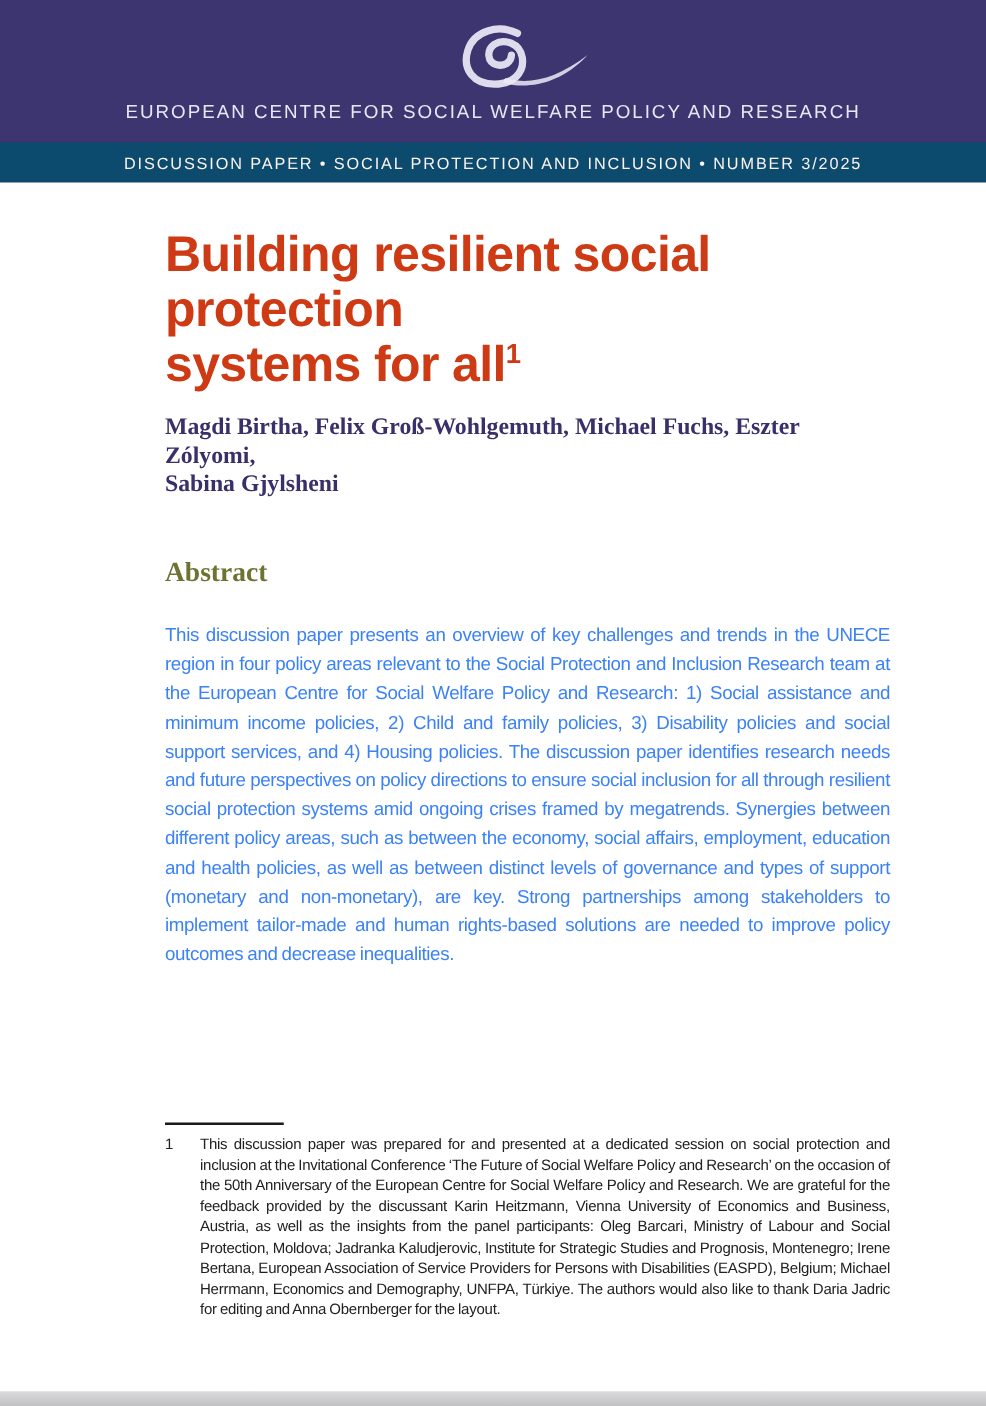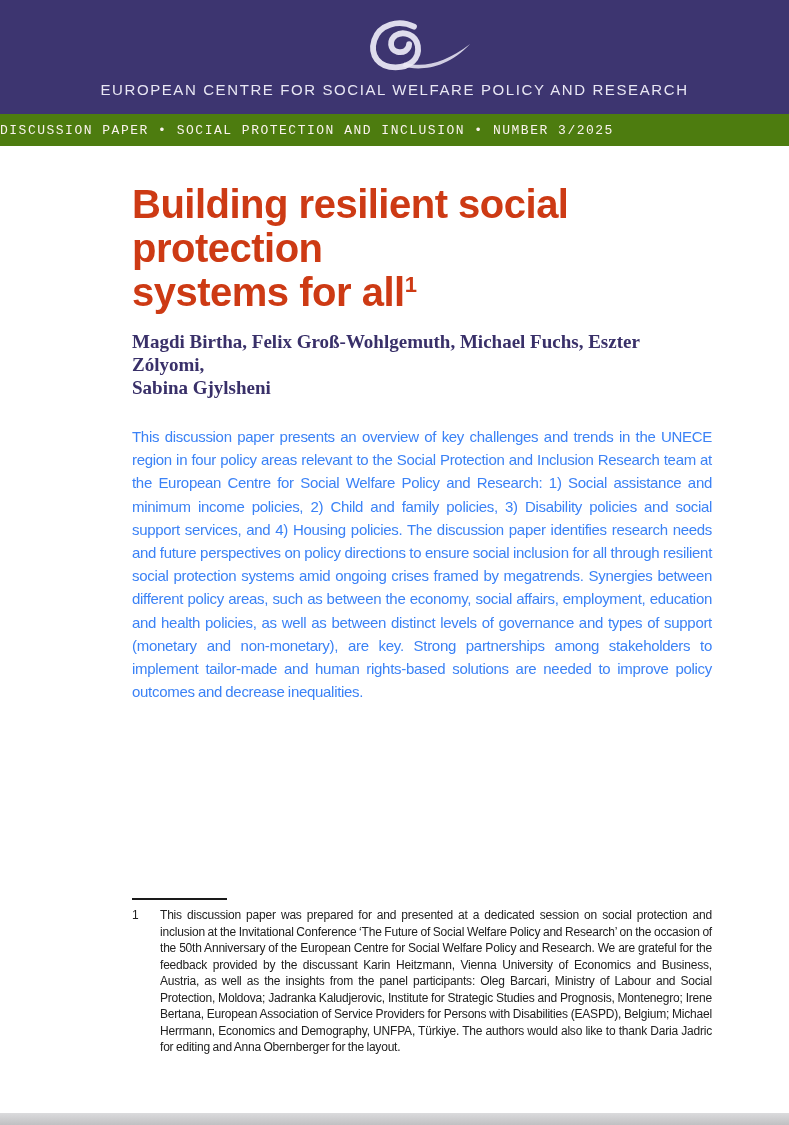--- a/index.html
+++ b/index.html
@@ -23,22 +23,22 @@
   .org-name {
     margin-top: 4px;
     color: #e9e7f4;
     font-size: 15px;
     font-weight: 400;
     letter-spacing: 1.6px;
     white-space: nowrap;
   }
   .red-band {
     position: absolute; top: 114px; left: 0; right: 0; height: 32px;
-    background: #4d7c0f;
-    display: flex; align-items: center; justify-content: flex-start; font-family: Liberation Mono, monospace;
+    background: #0c4a6e;
+    display: flex; align-items: center; justify-content: center;
   }
   .red-band-text {
     color: #fbf3ef;
     font-size: 13px;
     letter-spacing: 1.5px;
     white-space: nowrap;
   }
 
   
   .content {
@@ -126,20 +126,21 @@
 
   <div class="red-band">
     <span class="red-band-text">DISCUSSION PAPER • SOCIAL PROTECTION AND INCLUSION • NUMBER 3/2025</span>
   </div>
 
   <main class="content">
     <h1 class="doc-title"><span>Building resilient social protection</span><br><span>systems for all</span><sup>1</sup></h1>
 
     <p class="authors"><span>Magdi Birtha, Felix Groß-Wohlgemuth, Michael Fuchs, Eszter Zólyomi,</span><br><span>Sabina Gjylsheni</span></p>
 
+    <h2 class="abstract-heading">Abstract</h2>
 
     <p class="abstract-body">This discussion paper presents an overview of key challenges and trends in the UNECE region in four policy areas relevant to the Social Protection and Inclusion Research team at the European Centre for Social Welfare Policy and Research: 1) Social assistance and minimum income policies, 2) Child and family policies, 3) Disability policies and social support services, and 4) Housing policies. The discussion paper identifies research needs and future perspectives on policy directions to ensure social inclusion for all through resilient social protection systems amid ongoing crises framed by megatrends. Synergies between different policy areas, such as between the economy, social affairs, employment, education and health policies, as well as between distinct levels of governance and types of support (monetary and non-monetary), are key. Strong partnerships among stakeholders to implement tailor-made and human rights-based solutions are needed to improve policy outcomes and decrease inequalities.</p>
   </main>
 
   <div class="footnote">
     <div class="footnote-rule"></div>
     <div class="footnote-row">
       <span class="footnote-marker">1</span>
       <div class="footnote-text">This discussion paper was prepared for and presented at a dedicated session on social protection and inclusion at the Invitational Conference ‘The Future of Social Welfare Policy and Research’ on the occasion of the 50th Anniversary of the European Centre for Social Welfare Policy and Research. We are grateful for the feedback provided by the discussant Karin Heitzmann, Vienna University of Economics and Business, Austria, as well as the insights from the panel participants: Oleg Barcari, Ministry of Labour and Social Protection, Moldova; Jadranka Kaludjerovic, Institute for Strategic Studies and Prognosis, Montenegro; Irene Bertana, European Association of Service Providers for Persons with Disabilities (EASPD), Belgium; Michael Herrmann, Economics and Demography, UNFPA, Türkiye. The authors would also like to thank Daria Jadric for editing and Anna Obernberger for the layout.</div>
     </div>

